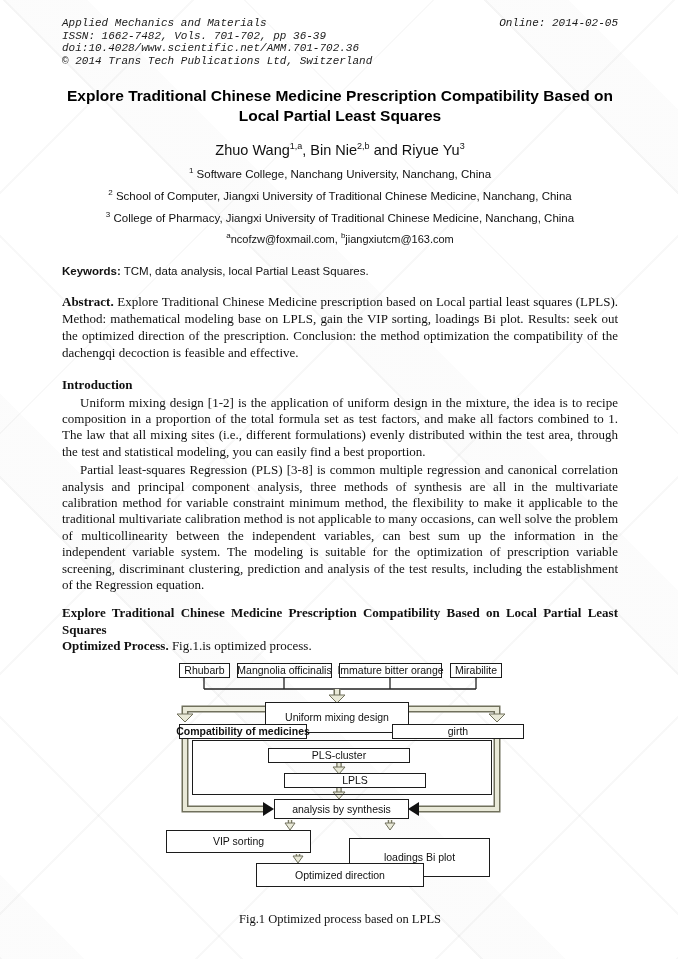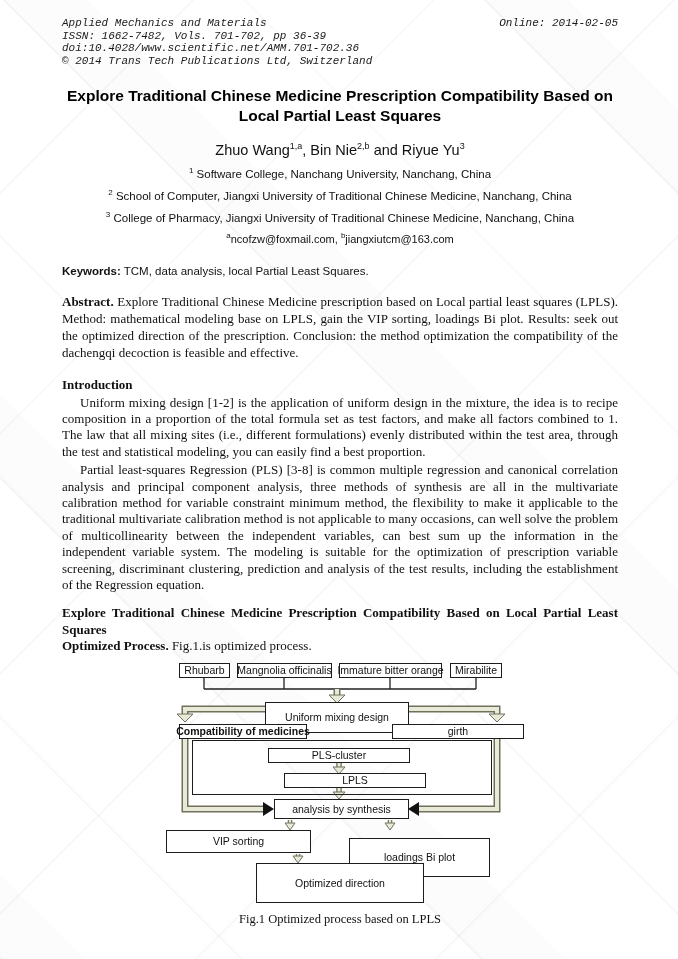--- a/index.html
+++ b/index.html
@@ -174,18 +174,18 @@
 
     <div class="fcontainer" style="left:130px; top:82px; width:300px; height:55px;"></div>
     <div class="fbox" style="left:206px; top:90px;  width:142px; height:15px;">PLS-cluster</div>
     <div class="fbox" style="left:222px; top:115px; width:142px; height:15px;">LPLS</div>
 
     <div class="fbox" style="left:212px; top:141px; width:135px; height:20px;">analysis by synthesis</div>
 
     <div class="fbox" style="left:104px; top:172px; width:145px; height:23px;">VIP sorting</div>
     <div class="fbox" style="left:287px; top:172px; width:141px; height:39px;margin-top:8px;">loadings Bi plot</div>
 
-    <div class="fbox" style="left:194px; top:205px; width:168px; height:40px;">Optimized direction</div>
+    <div class="fbox" style="left:194px; top:205px; width:168px; height:24px;">Optimized direction</div>
   </div>
 
   <div class="caption">Fig.1 Optimized process based on LPLS</div>
 
 </div>
 
 </body></html>

